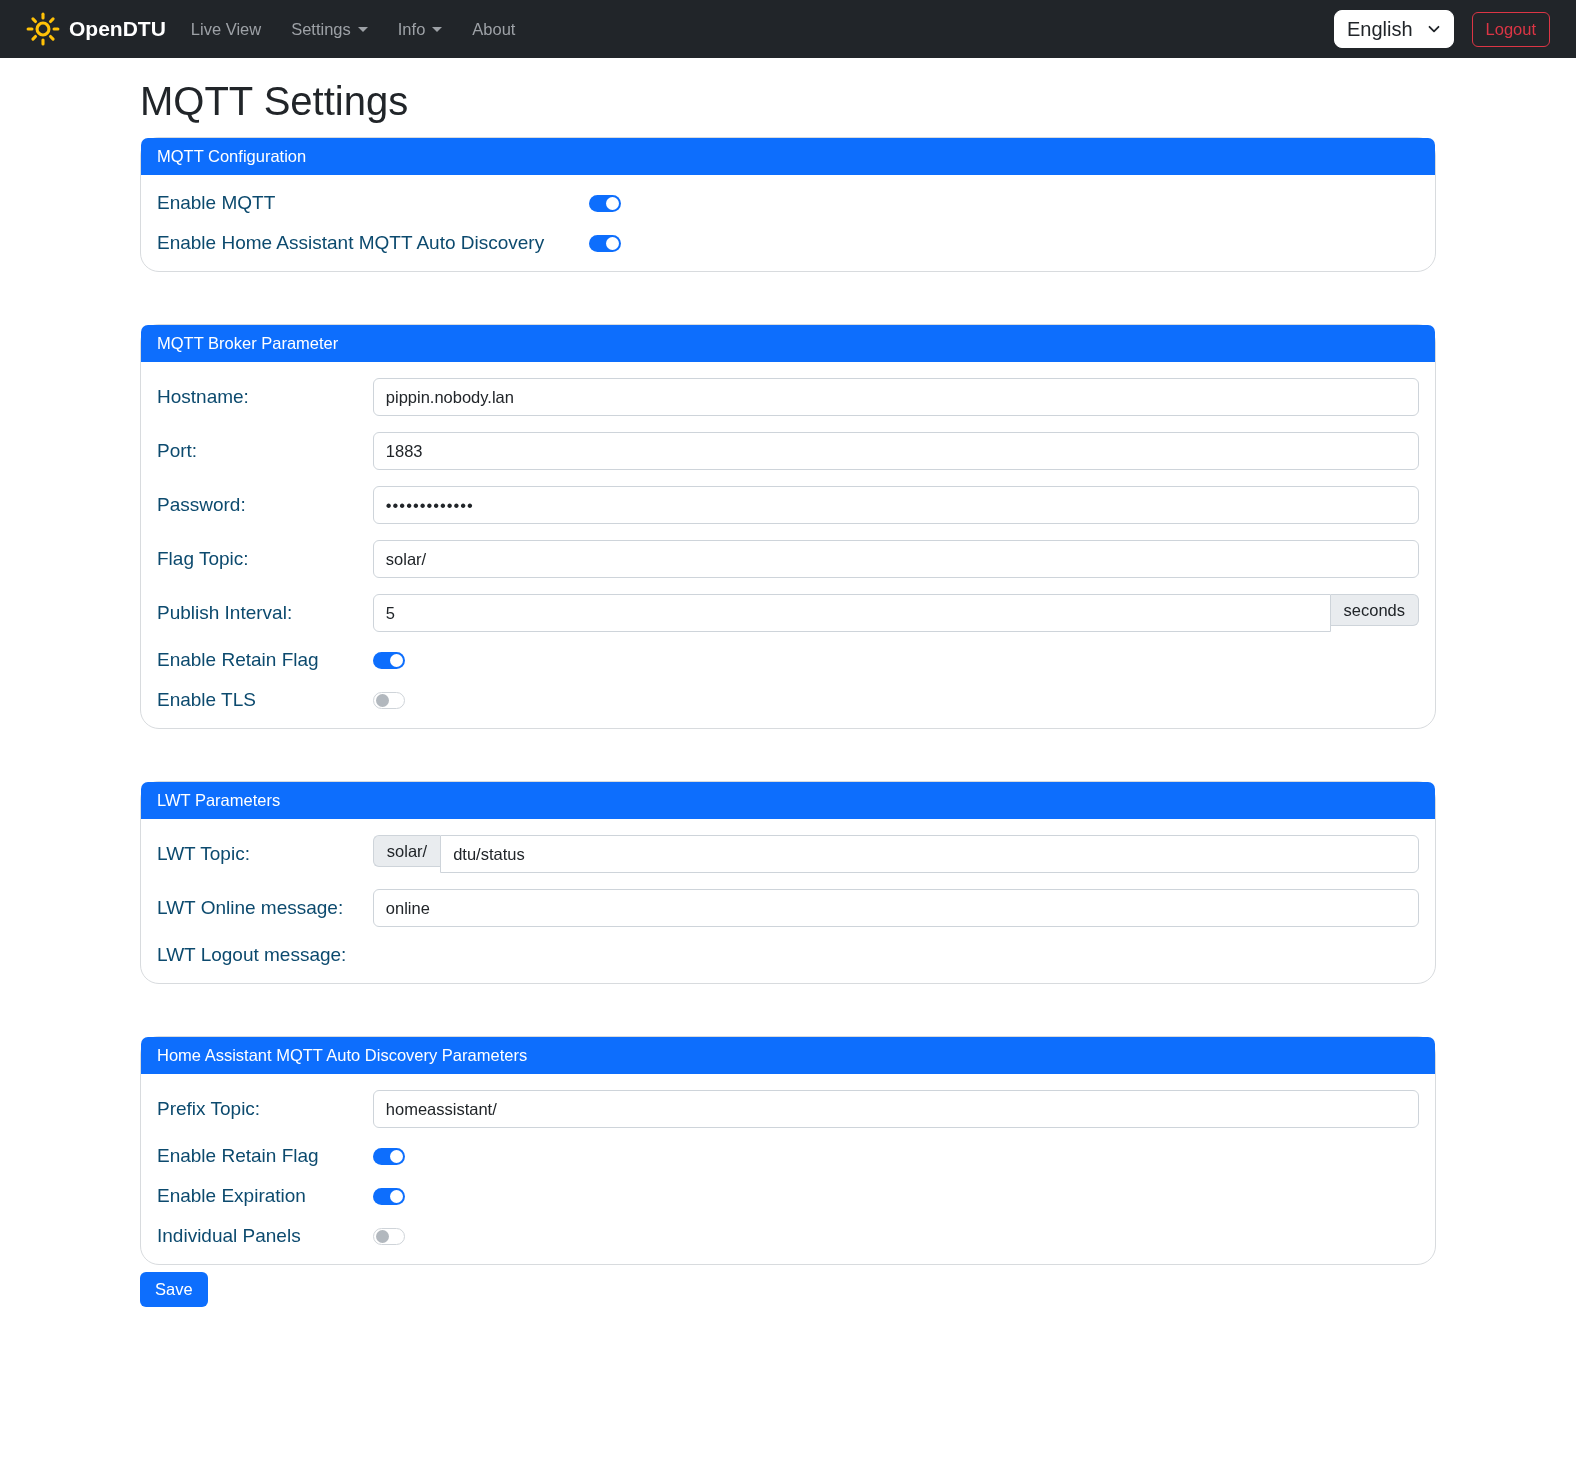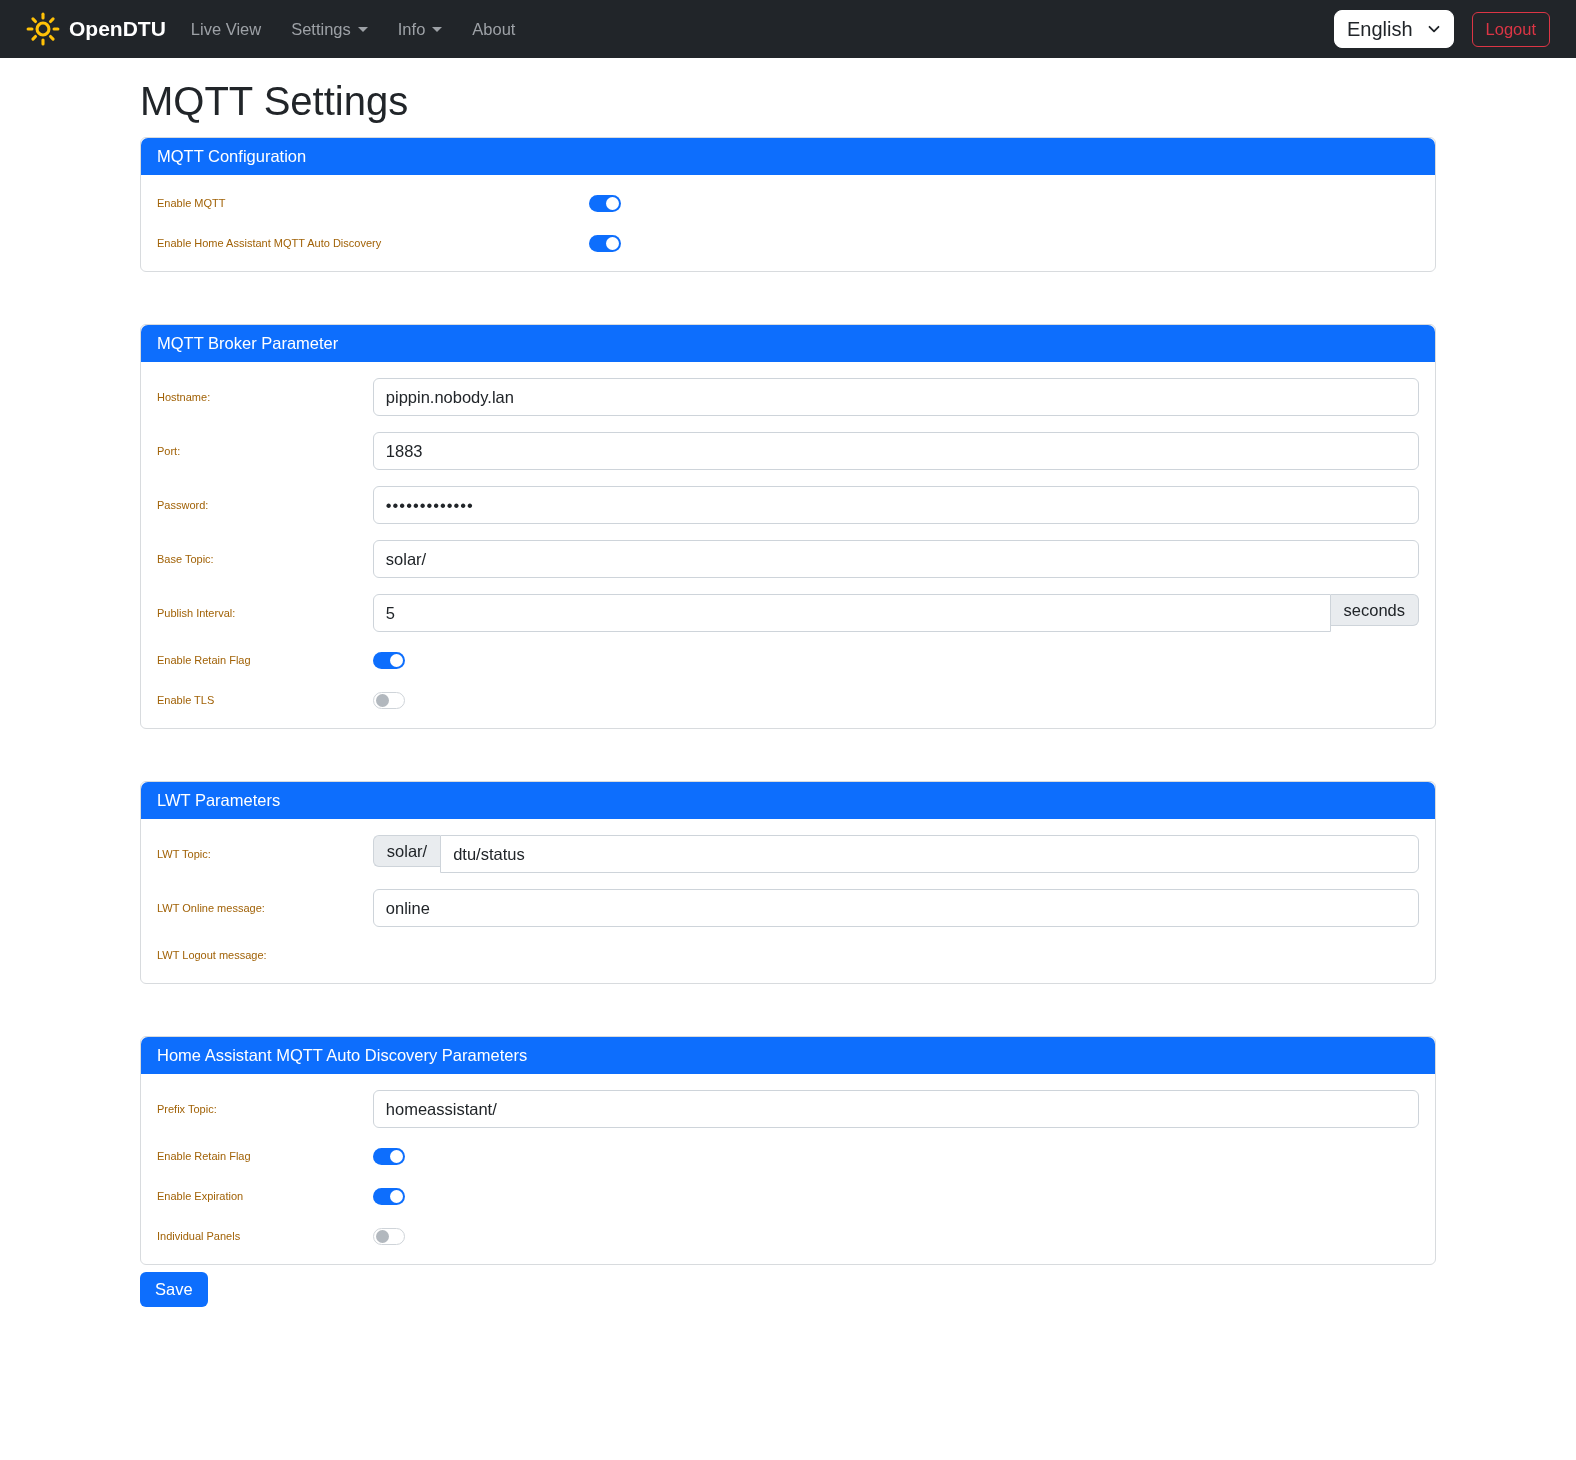--- a/index.html
+++ b/index.html
@@ -55,35 +55,35 @@
 
   
   .container { width: 1296px; margin: 0 auto; }
   h1.page-title {
     font-size: 40px; font-weight: 500; color: #212529;
     margin: 21px 0 13px 0; letter-spacing: 0;
   }
 
   .card {
     border: 1px solid #d8dbde;
-    border-radius: 6px;
+    border-radius: 19px;
     margin-bottom: 52px;
     background: #fff;
   }
   .card.last { margin-bottom: 7px; }
   .card-header {
     background: #0d6efd; color: #ffffff;
     padding: 9px 16px; font-size: 16.5px;
     border-radius: 7px 7px 0 0;
   }
   .card-body { padding: 16px; }
 
   .frow { display: flex; align-items: center; margin-bottom: 16px; min-height: 24px; }
   .frow:last-child { margin-bottom: 0; }
-  .flabel { width: 17.1%; flex-shrink: 0; color: #a16207; font-size: 11px; }
+  .flabel { width: 17.1%; flex-shrink: 0; color: #0c4a6e; font-size: 19px; }
   .frow.wide .flabel { width: 34.2%; }
   .fcontrol { flex: 1; display: flex; align-items: center; }
 
   input.form-control {
     flex: 1; width: 100%; height: 38px;
     border: 1px solid #ced4da; border-radius: 6px;
     padding: 0 12px; font-size: 16.5px; color: #212529;
     font-family: inherit; outline: none; background: #fff;
   }
   .input-group { flex: 1; display: flex; align-items: stretch; }
@@ -211,21 +211,21 @@
             <input class="form-control" value="1883" style="">
           </div>
       </div>
       <div class="frow">
         <div class="flabel">Password:</div>
         <div class="fcontrol">
             <input class="form-control" style="letter-spacing: 1px;" value="•••••••••••••">
           </div>
       </div>
       <div class="frow">
-        <div class="flabel">Base Topic:</div>
+        <div class="flabel">Flag Topic:</div>
         <div class="fcontrol">
             <input class="form-control" value="solar/" style="">
           </div>
       </div>
       <div class="frow">
         <div class="flabel">Publish Interval:</div>
         <div class="fcontrol">
           <div class="input-group">
             <input class="form-control rad-left" value="5" style="">
             <span class="addon right">seconds</span>

